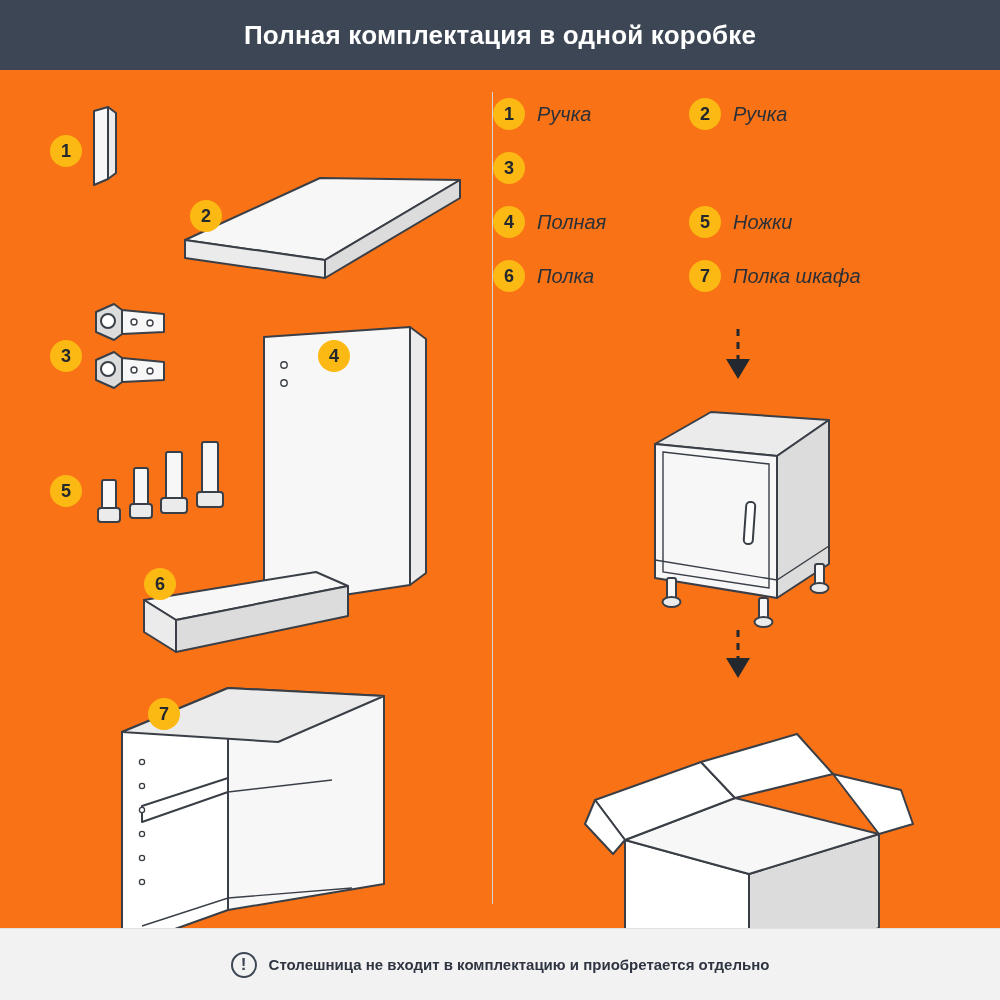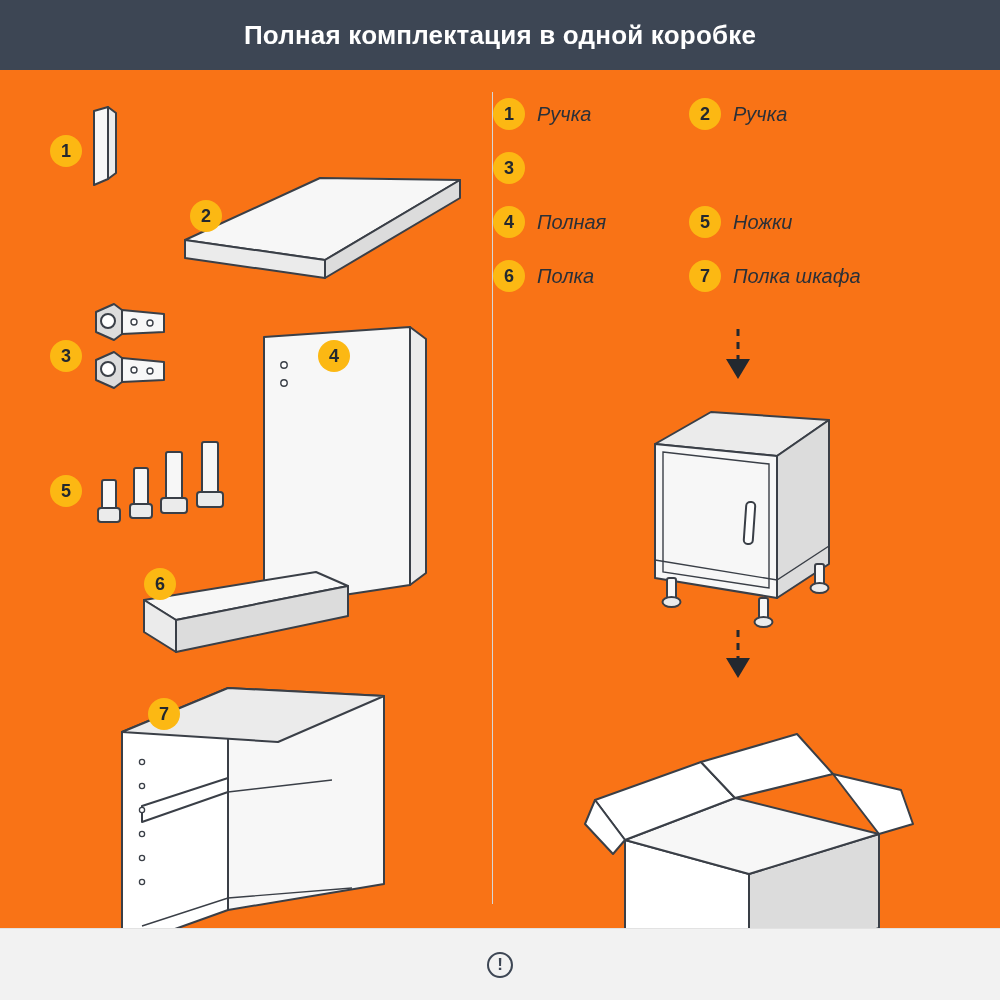--- a/index.html
+++ b/index.html
@@ -322,16 +322,17 @@
         </svg>
       </div>
 
     </div>
 
   </div>
 
   <div class="footer">
     <div class="footer-inner">
       <div class="warn-icon">!</div>
+      <div class="footer-text">Столешница не входит в комплектацию и приобретается отдельно</div>
     </div>
   </div>
 
 </div>
 
 </body></html>

